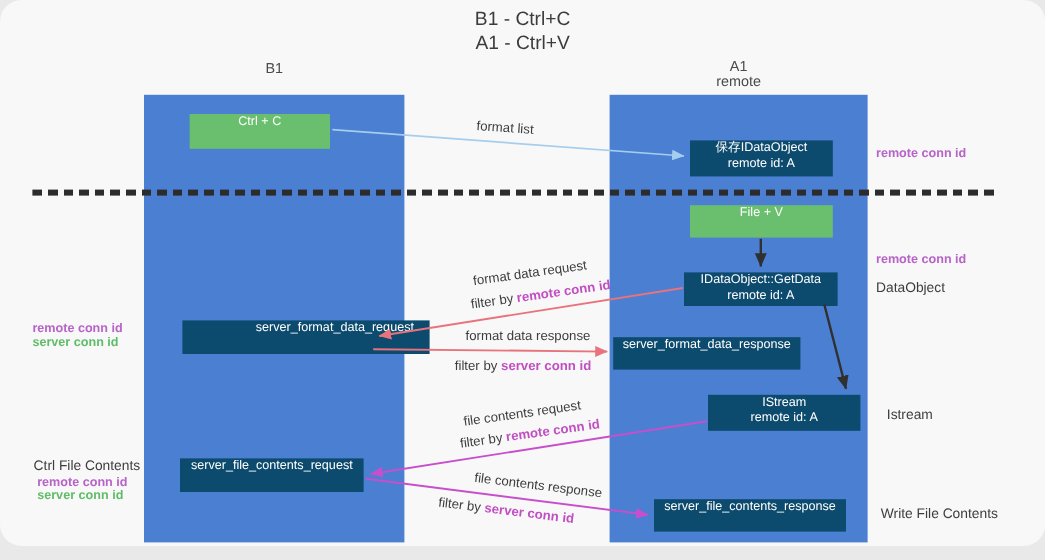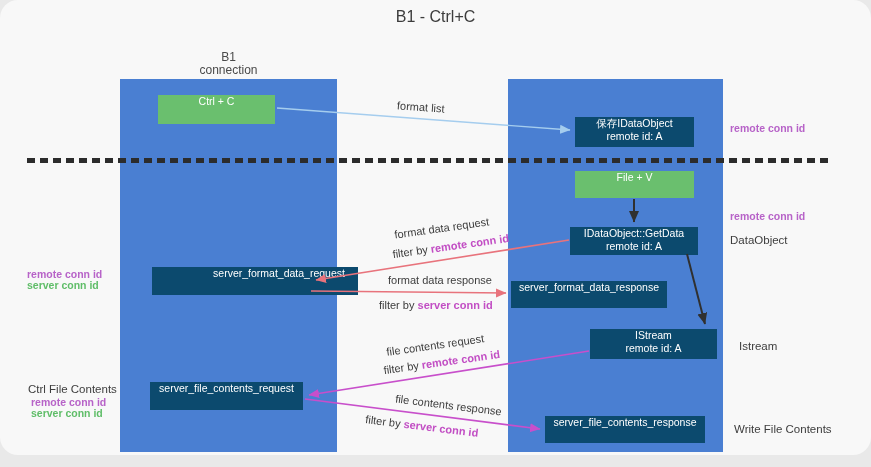--- a/index.html
+++ b/index.html
@@ -41,25 +41,29 @@
   .side-black{color:#3d3d3d;font-size:11.5px;white-space:nowrap;}
   .abs{position:absolute;z-index:4;}
 </style>
 </head>
 <body>
 
 <div class="canvas">
 
   <div class="title">
     <div>B1 - Ctrl+C</div>
+    <div>A1 - Ctrl+V</div>
   </div>
 
   <div class="lane-header" style="left:120px;top:51px;width:217px;">
     <div>B1</div>
-    <div>connection</div>
+  </div>
+  <div class="lane-header" style="left:508px;top:49px;width:215px;">
+    <div>A1</div>
+    <div>remote</div>
   </div>
 
   <div class="lane" style="left:120px;width:217px;"></div>
   <div class="lane" style="left:508px;width:215px;"></div>
 
   <div class="divider"></div>
 
   <svg class="wires" width="871" height="467" viewBox="0 0 871 467">
     <defs>
       <marker id="ah-blue" markerUnits="userSpaceOnUse" markerWidth="12" markerHeight="10" refX="10" refY="4.5" orient="auto">

